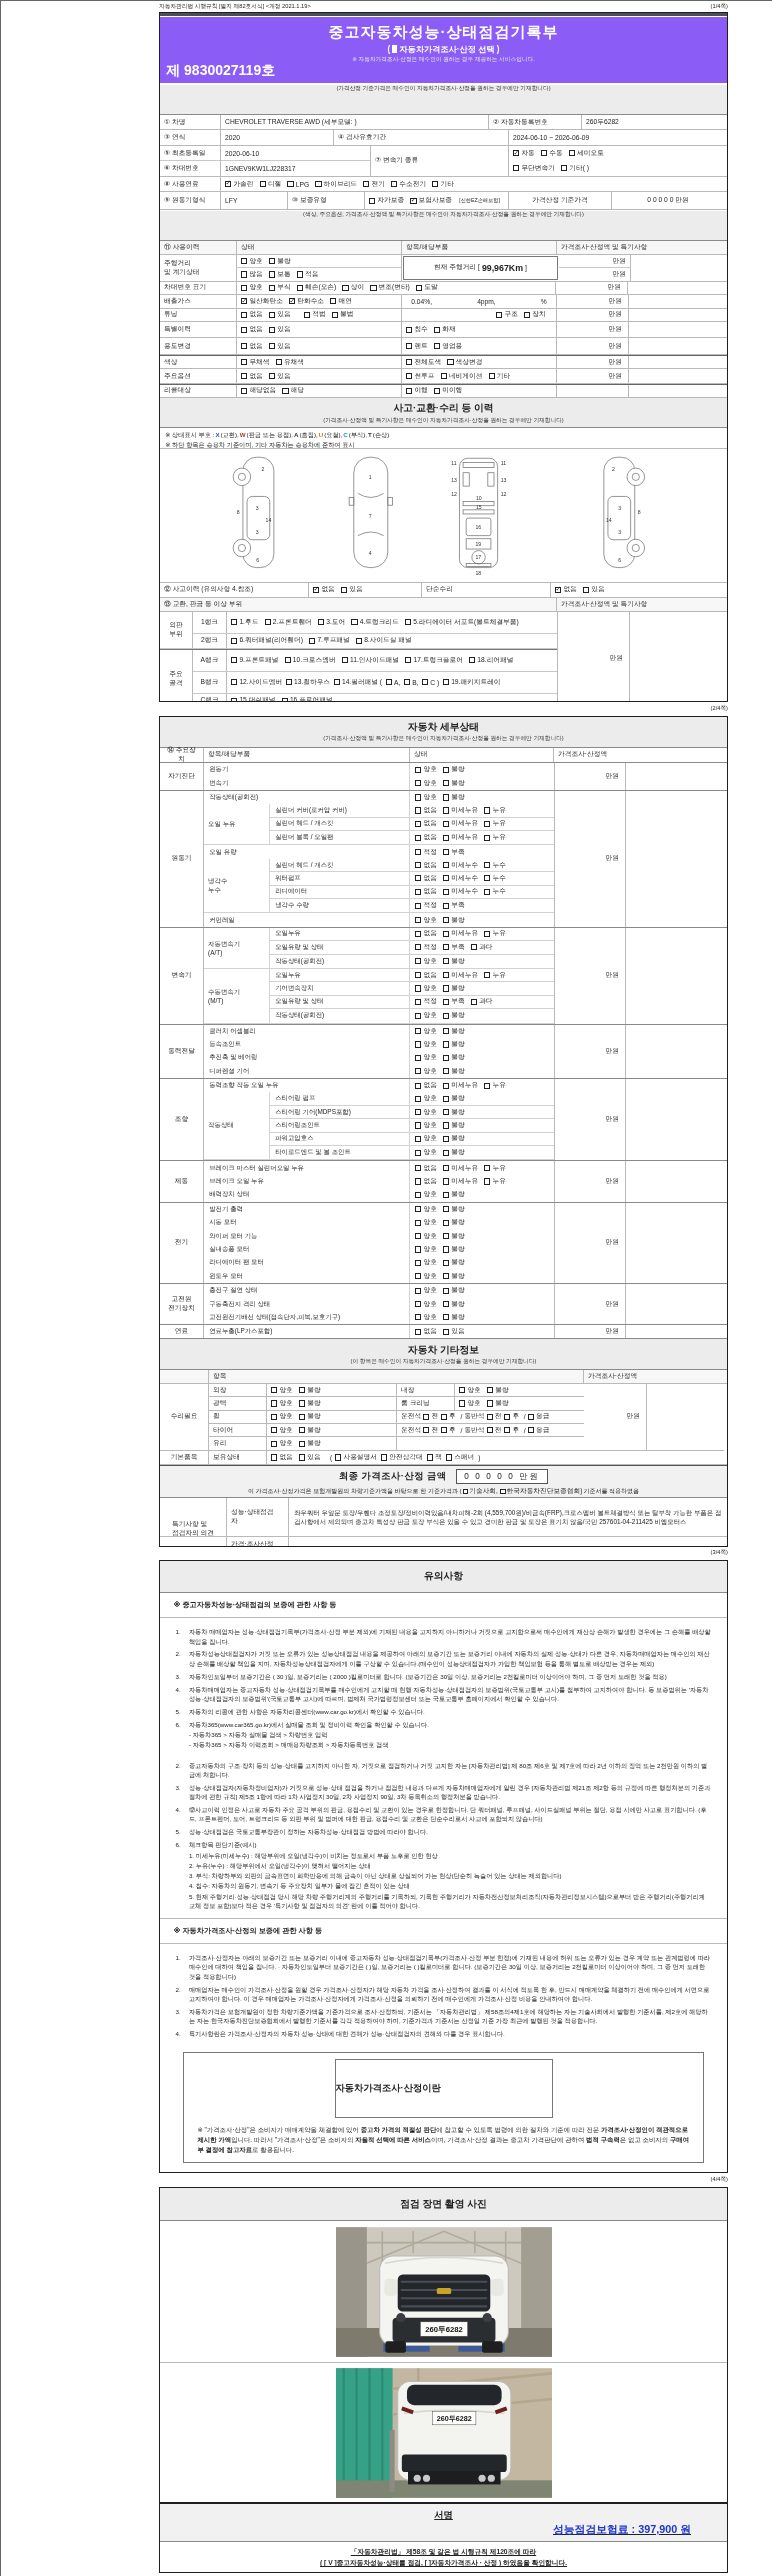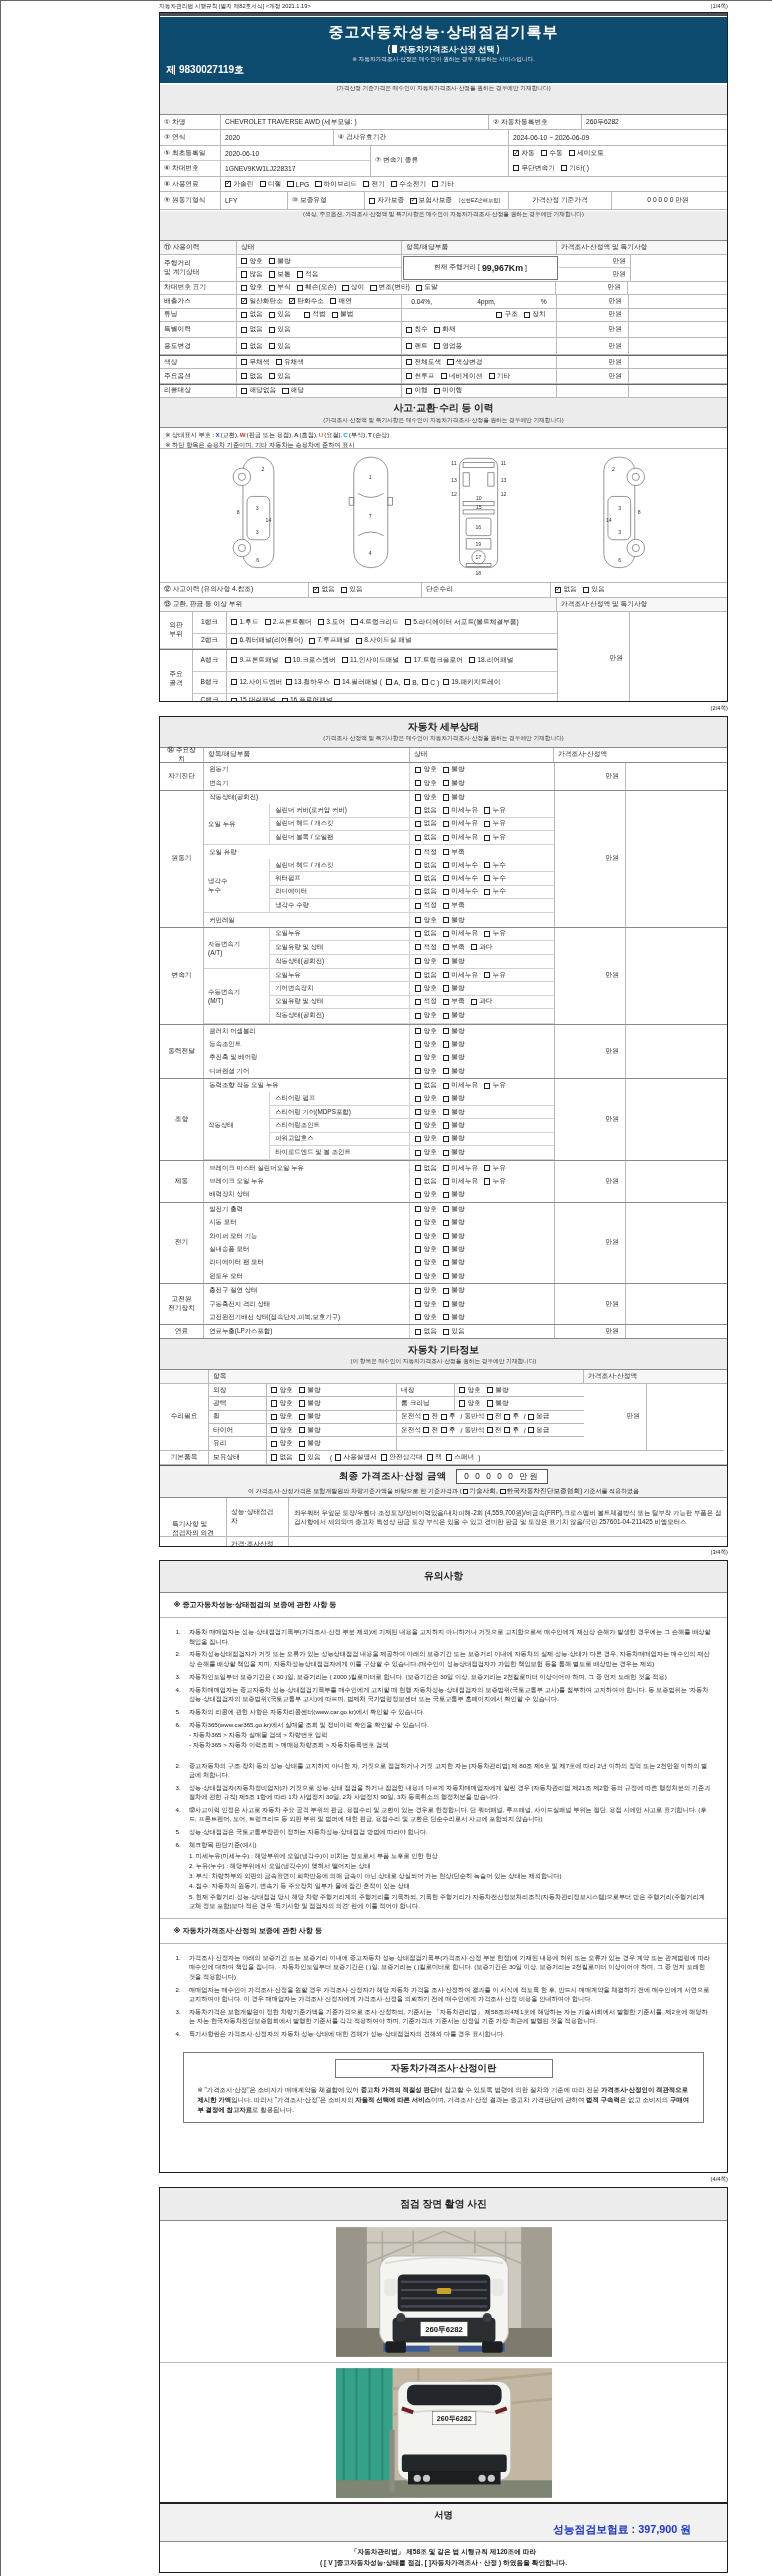--- a/index.html
+++ b/index.html
@@ -8,29 +8,29 @@
   .sheet{position:absolute;left:159px;top:0;width:569px;}
   
   .metaline{height:11.3px;display:flex;justify-content:space-between;align-items:center;font-size:5.7px;color:#222;padding-top:1px;}
   .pgline{height:13.4px;display:flex;justify-content:flex-end;align-items:center;font-size:5.7px;color:#222;}
   
   .box{border:1px solid #1f1f1f;box-sizing:border-box;background:#fff;overflow:hidden;}
   .box1{height:690px;}
   .box2{height:831px;}
   .box3{height:613px;}
   .box4{height:316px;}
-  .endbox{height:70px;}
+  .endbox{height:70px;text-decoration:underline;}
   
   .topbar{height:2.6px;background:#4a4f56;margin-bottom:1.5px;}
-  .dochead{height:66px;background:#0c4a6e;color:#fff;}
+  .dochead{height:66px;background:#8b5cf6;color:#fff;}
   .dochead .tt{ text-align:center;font-size:15px;font-weight:bold;letter-spacing:1px;padding-top:5.2px;}
   .dochead .st{ text-align:center;font-size:8.2px;margin-top:2.1px;font-weight:bold;}
   .dochead .st .sq{display:inline-block;width:5.2px;height:7.2px;background:#fff;vertical-align:-1px;margin:0 2.1px;}
   .dochead .nt{ text-align:center;font-size:5.7px;margin-top:1.5px;color:#e8e8e8;}
-  .docno{height:13.4px;line-height:12.4px;padding-left:6.2px;font-size:10px;font-weight:bold;}
+  .docno{height:13.4px;line-height:12.4px;padding-left:6.2px;font-size:14px;font-weight:bold;}
   
   .sechead{background:#ececec;border-bottom:0.5px solid #8a8a8a;text-align:center;box-sizing:border-box;}
   .sechead .t1{font-size:9.8px;font-weight:bold;padding-top:4.1px;}
   .sechead .t2{font-size:5.7px;margin-top:1.5px;color:#333;}
   .h58{height:30px;} .h60{height:31px;} .h62{height:32px;} .h64{height:33px;}
   
   .tr{display:flex;border-bottom:0.5px solid #b9b9b9;box-sizing:border-box;}
   .tr:last-child{border-bottom:none;}
   .td{border-right:0.5px solid #b9b9b9;box-sizing:border-box;display:flex;align-items:center;padding:1px 4.1px;font-size:6.7px;min-width:0;}
   .td:last-child{border-right:none;}
@@ -108,21 +108,21 @@
   .rmk1{height:39px;} .rmk2{height:23px;}
   
   .nsub{border-bottom:0.5px solid #b9b9b9;padding:7.2px 13.4px;font-size:7.2px;font-weight:bold;box-sizing:border-box;}
   .nlist{padding:5.2px 15.5px 3.1px 15.5px;}
   .ni{display:flex;margin:3.6px 0;font-size:6.2px;line-height:1.5;}
   .ni .n{width:13.4px;flex:none;}
   .ni .t{flex:1;}
   .ni .subs{margin-top:1.5px;}
   .ni .subline{margin:1px 0;}
   .aboutbox{border:0.5px solid #777;margin:7.2px 23px;padding:6.2px 0 7.2px 0;}
-  .abouttitle{width:216px;margin:0 auto;border:0.5px solid #777;text-align:center;font-size:9.3px;font-weight:bold;padding:2px 0;}
+  .abouttitle{width:216px;margin:0 auto;border:0.5px solid #777;text-align:left;font-size:9.3px;font-weight:bold;padding:22px 0;}
   .abouttext{font-size:6.4px;line-height:1.6;padding:6.2px 13.4px 0 13.4px;}
   .seg.on{font-weight:bold;}
   
   .photo{width:216px;margin:5.2px auto;display:block;}
   .photorow{border-bottom:0.5px solid #b9b9b9;}
   .photorow:last-child{border-bottom:none;}
   
   .signband{height:38px;background:#f1f1f1;border-bottom:0.5px solid #8a8a8a;box-sizing:border-box;text-align:center;}
   .signband .t{font-size:9.3px;font-weight:bold;padding-top:4.1px;}
   .signband .fee{font-size:10.8px;font-weight:bold;color:#1f35c5;text-align:right;padding-right:36px;margin-top:1px;}

